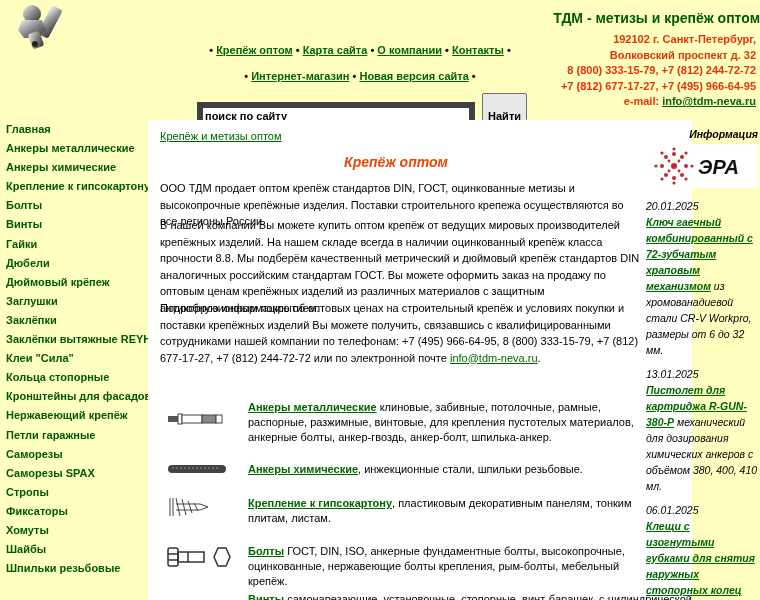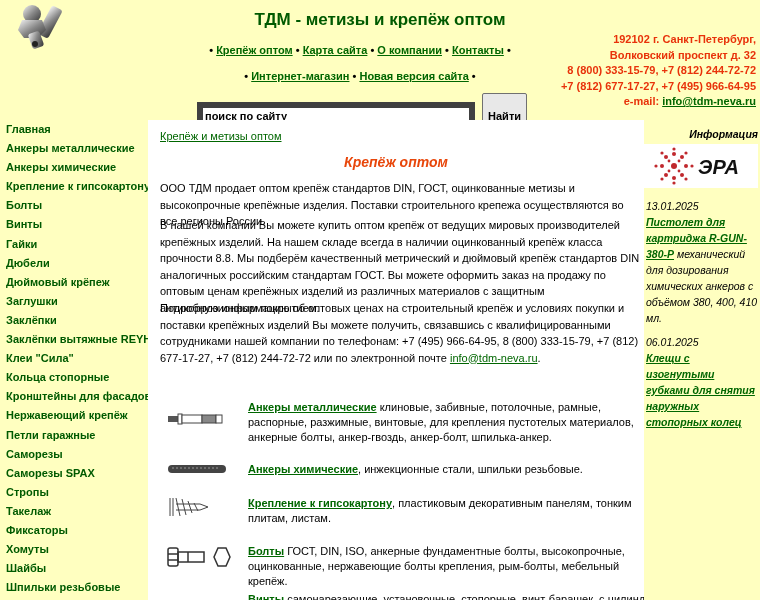--- a/index.html
+++ b/index.html
@@ -6,22 +6,22 @@
   body {
     width:760px; height:600px; overflow:hidden;
     background:#ffffc0;
     font-family:"Liberation Sans", sans-serif;
     font-size:11px; color:#000;
     position:relative;
   }
   a { color:#006600; }
   .logo { position:absolute; left:8px; top:2px; width:60px; height:48px; }
   .site-title {
-    position:absolute; left:0; width:760px; top:10px; text-align:center;
-    font-size:17px; font-weight:bold; color:#005a00; letter-spacing:0px;
+    position:absolute; left:0; width:760px; top:10px; text-align:right;
+    font-size:14px; font-weight:bold; color:#005a00; letter-spacing:0px;
   }
   .site-title span { padding-left:0px; }
   .topnav { position:absolute; left:160px; width:400px; text-align:center; font-size:11px; font-weight:bold; }
   .topnav.row1 { top:44px; }
   .topnav.row2 { top:70px; }
   .topnav a { color:#006600; text-decoration:underline; }
   .topnav .sep { color:#000; }
   .search { position:absolute; left:197px; top:93px; }
   .search input {
     width:262px; height:16px; border:6px solid #404040; padding:0 2px;
@@ -36,21 +36,21 @@
     color:#e8320a; font-weight:bold; font-size:11px; line-height:15.5px;
   }
   .contacts a { color:#006600; }
   .sidebar { position:absolute; left:6px; top:123px; width:142px; }
   .sidebar a {
     display:block; height:19.1px; color:#005a00; font-weight:bold; font-size:11px;
     text-decoration:none; white-space:nowrap;
   }
   .main {
     position:absolute; left:148px; top:120px; width:496px; height:480px;
-    background:#fff; overflow:hidden;
+    background:#fff; overflow:hidden;padding-left:48px;
   }
   .breadcrumb { position:absolute; left:12px; top:10px; font-size:11px; }
   .breadcrumb a { color:#006600; }
   .page-heading {
     position:absolute; left:0; width:496px; top:34px; text-align:center;
     font-size:14px; font-weight:bold; font-style:italic; color:#e8460a;
   }
   .para { position:absolute; left:12px; width:480px; font-size:11px; line-height:16.5px; }
   .p1 { top:60px; }
   .p2 { top:97px; }
@@ -142,21 +142,20 @@
   <a href="#">Заклёпки</a>
   <a href="#">Заклёпки вытяжные REYHER</a>
   <a href="#">Клеи "Сила"</a>
   <a href="#">Кольца стопорные</a>
   <a href="#">Кронштейны для фасадов</a>
   <a href="#">Нержавеющий крепёж</a>
   <a href="#">Петли гаражные</a>
   <a href="#">Саморезы</a>
   <a href="#">Саморезы SPAX</a>
   <a href="#">Стропы</a>
-  <a href="#">Такелаж</a>
   <a href="#">Фиксаторы</a>
   <a href="#">Хомуты</a>
   <a href="#">Шайбы</a>
   <a href="#">Шпильки резьбовые</a>
 </nav>
 
 <main class="main">
   <div class="breadcrumb">
     <a href="#">Крепёж и метизы оптом</a>
   </div>
@@ -245,20 +244,24 @@
         <circle cx="35" cy="17" r="1.4"></circle>
           <circle cx="25" cy="17" r="1.4"></circle>
         <circle cx="25" cy="27" r="1.4"></circle>
           <circle cx="35" cy="27" r="1.4"></circle>
       </g>
       <text x="54" y="30" font-family="Liberation Sans, sans-serif" font-weight="bold" font-size="20" fill="#111">ЭРА</text>
     </svg>
   </div>
   <div class="news">
     <p>
+      <span>20.01.2025</span><br>
+      <a href="#">Ключ гаечный комбинированный с 72-зубчатым храповым механизмом</a><span> из хромованадиевой стали CR-V Workpro, размеры от 6 до 32 мм.</span>
+    </p>
+    <p>
       <span>13.01.2025</span><br>
       <a href="#">Пистолет для картриджа R-GUN-380-P</a><span> механический для дозирования химических анкеров с объёмом 380, 400, 410 мл.</span>
     </p>
     <p>
       <span>06.01.2025</span><br>
       <a href="#">Клещи с изогнутыми губками для снятия наружных стопорных колец</a>
     </p>
   </div>
 </aside>
 

